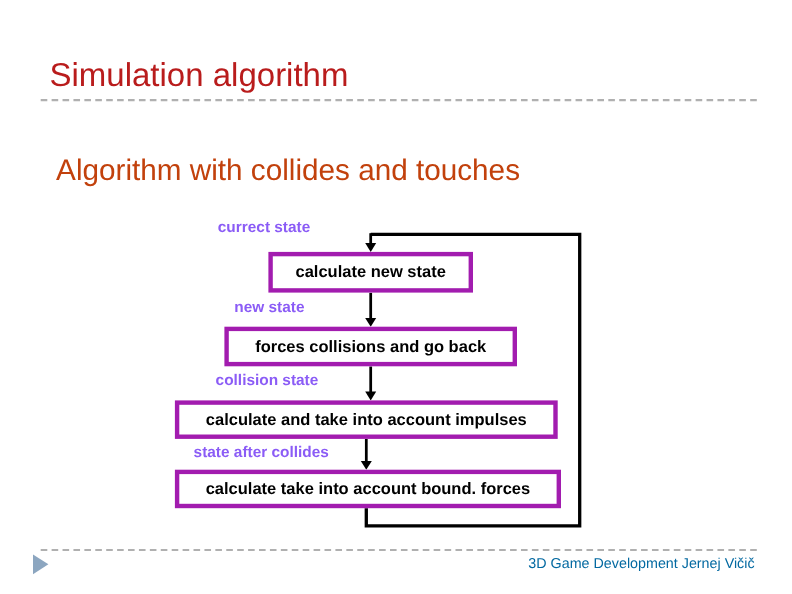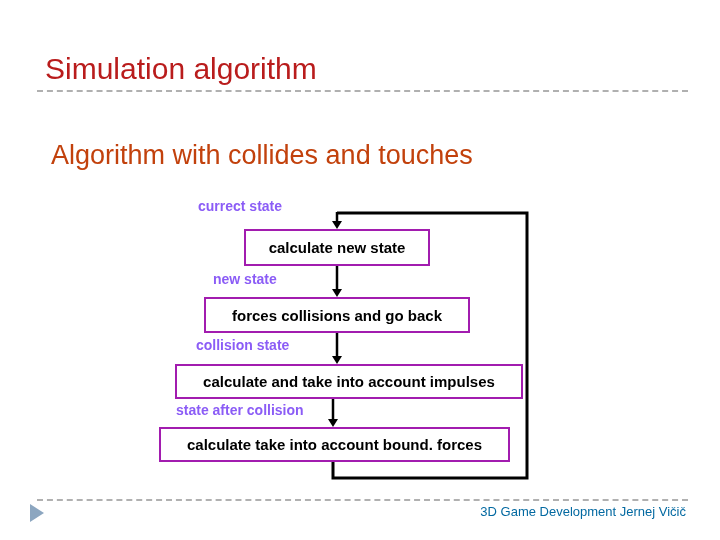--- a/index.html
+++ b/index.html
@@ -49,32 +49,32 @@
   }
   .flow-svg {
     position: absolute;
     left: 0; top: 0;
     width: 720px; height: 540px;
   }
   .box {
     position: absolute;
     box-sizing: border-box;
     background: #ffffff;
-    border: 2px solid #a21caf;
+    border: 4px solid #a21caf;
     display: flex;
     align-items: center;
     justify-content: center;
     font-size: 15px;
     font-weight: bold;
     color: #000000;
     white-space: nowrap;
   }
   .box1 { left: 244px; top: 229px; width: 186px; height: 37px; }
   .box2 { left: 204px; top: 297px; width: 266px; height: 36px; }
-  .box3 { left: 159px; top: 364px; width: 348px; height: 35px; margin-left: 16px; }
+  .box3 { left: 159px; top: 364px; width: 348px; height: 35px; }
   .box4 { left: 159px; top: 427px; width: 351px; height: 35px; }
   .slabel {
     position: absolute;
     font-size: 14px;
     font-weight: bold;
     color: #8b5cf6;
     line-height: 1.1;
     white-space: nowrap;
   }
   .slabel1 { left: 198px; top: 199px; }
@@ -127,19 +127,19 @@
   </svg>
 
   <div class="box box1">calculate new state</div>
   <div class="box box2">forces collisions and go back</div>
   <div class="box box3">calculate and take into account impulses</div>
   <div class="box box4">calculate take into account bound. forces</div>
 
   <div class="slabel slabel1">currect state</div>
   <div class="slabel slabel2">new state</div>
   <div class="slabel slabel3">collision state</div>
-  <div class="slabel slabel4">state after collision</div>
+  <div class="slabel slabel4">state after collides</div>
 
   <div class="rule rule-footer"></div>
   <div class="footer-triangle"></div>
   <div class="footer-text">3D Game Development Jernej Vičič</div>
 
 </div>
 
 </body></html>

